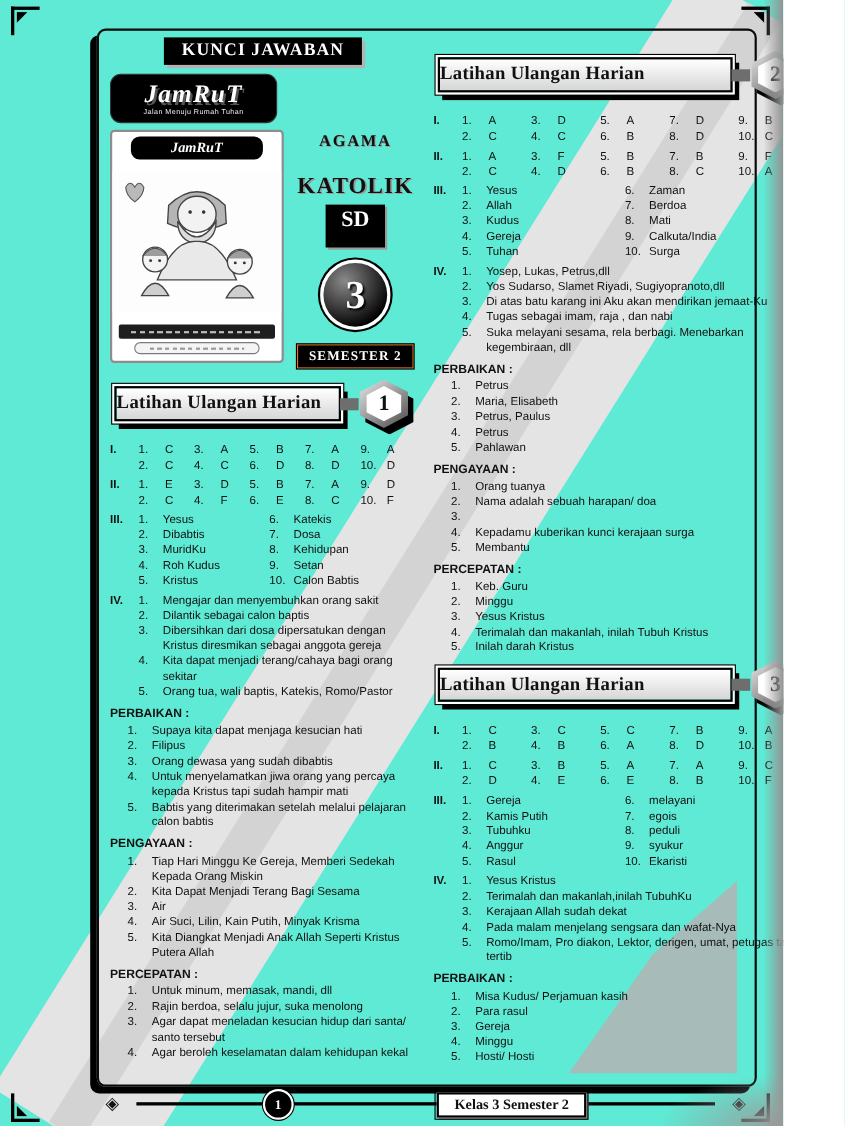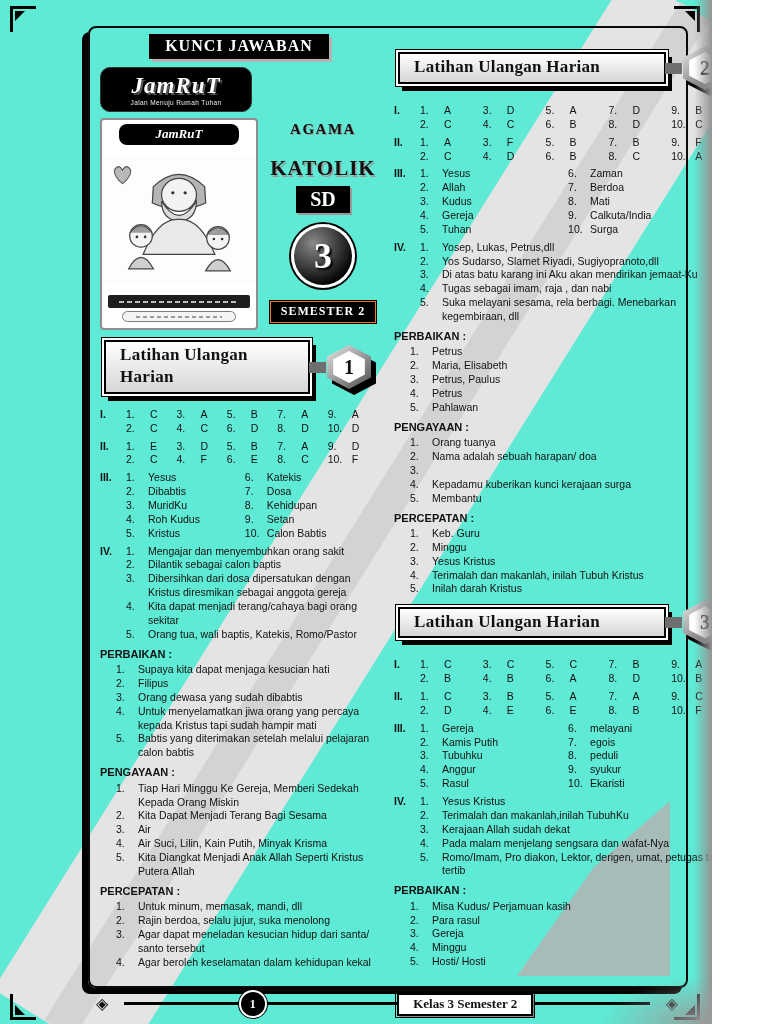--- a/index.html
+++ b/index.html
@@ -47,28 +47,28 @@
   .cover-art { flex:1; position:relative; }
   .cover-art svg { display:block; width:100%; height:100%; }
   .cover-strip { height:13px; margin:0 6px 0; background:#1e1e1e; border-radius:2px; position:relative; }
   .cover-strip::after { content:""; position:absolute; left:8%; right:8%; top:45%; height:2px; background:repeating-linear-gradient(90deg,#bdbdbd 0 5px,transparent 5px 8px); }
   .cover-pill { height:11px; border:1px solid #7a7a7a; border-radius:6px; margin:3px 20px 6px; background:#f4f4f4; position:relative; }
   .cover-pill::after { content:""; position:absolute; left:12%; right:12%; top:40%; height:2px; background:repeating-linear-gradient(90deg,#9a9a9a 0 4px,transparent 4px 7px); }
 
   .cover-title { flex:1; display:flex; flex-direction:column; align-items:center; padding-top:3px; }
   .t-agama { font-family:"Liberation Serif",serif; font-weight:bold; font-size:15px; letter-spacing:1.5px; text-shadow:1px 1px 0 #9a9a9a; }
   .t-katolik { font-family:"Liberation Serif",serif; font-weight:bold; font-size:21px; letter-spacing:1px; text-shadow:1.5px 1.5px 0 #9a9a9a; margin-top:18px; }
-  .t-sd { background:#000; color:#fff; font-family:"Liberation Serif",serif; font-weight:bold; font-size:20px; line-height:24px; padding:1px 14px 2px; margin-top:5px; box-shadow:2px 2px 0 #9a9a9a; }
+  .t-sd { background:#000; color:#fff; font-family:"Liberation Serif",serif; font-weight:bold; font-size:20px; line-height:24px; padding:1px 14px 14px; margin-top:5px; box-shadow:2px 2px 0 #9a9a9a; }
   .t-circle { width:64px; height:64px; border-radius:50%; margin-top:11px; background:radial-gradient(circle at 35% 30%, #8a8a8a, #000 72%); display:flex; align-items:center; justify-content:center; box-shadow:0 0 0 2px #000, inset 0 0 0 3px #fff; }
   .t-circle span { color:#fff; font-family:"Liberation Serif",serif; font-weight:bold; font-size:36px; text-shadow:2px 2px 2px #000; }
   .t-sem { background:#000; color:#fff; font-family:"Liberation Serif",serif; font-weight:bold; font-size:12px; letter-spacing:1px; padding:2px 10px 3px; margin-top:13px; border:1px solid #f97316; outline:1px solid #000; }
 
   
   .banner-row { display:flex; align-items:center; margin:4px 4px 14px 4px; }
-  .banner-bar { flex:1; background:linear-gradient(#ffffff,#d6d6d6); border:2px solid #000; padding:2px 14px 3px; font-family:"Liberation Serif",serif; font-weight:bold; font-size:17px; letter-spacing:.3px; box-shadow:0 0 0 2px #fff, 0 0 0 3px #000, 5px 6px 0 1px #000; }
+  .banner-bar { flex:1; background:linear-gradient(#ffffff,#d6d6d6); border:2px solid #000; padding:2px 0 3px; font-family:"Liberation Serif",serif; font-weight:bold; font-size:17px; letter-spacing:.3px; box-shadow:0 0 0 2px #fff, 0 0 0 3px #000, 5px 6px 0 1px #000; }
   .hex-wrap { position:relative; width:50px; height:44px; margin-left:14px; flex:none; }
   .hex-wrap::after { content:""; position:absolute; left:-15px; top:17px; width:17px; height:11px; background:#6e6e6e; z-index:0; }
   .hex-shadow { position:absolute; left:5px; top:6px; width:100%; height:100%; background:#000; clip-path:polygon(50% 0,94% 26%,94% 74%,50% 100%,6% 74%,6% 26%); z-index:1; }
   .hex { position:absolute; inset:0; background:linear-gradient(140deg,#ececec,#474747); clip-path:polygon(50% 0,94% 26%,94% 74%,50% 100%,6% 74%,6% 26%); z-index:2; }
   .hex-in { position:absolute; left:7px; right:7px; top:6px; bottom:6px; background:#fff; clip-path:polygon(50% 0,94% 26%,94% 74%,50% 100%,6% 74%,6% 26%); display:flex; align-items:center; justify-content:center; font-family:"Liberation Serif",serif; font-weight:bold; font-size:20px; z-index:3; }
 
   
   .section { font-size:10.5px; line-height:1.32; }
   .block { display:flex; margin-bottom:4px; }
   .roman { width:26px; font-weight:bold; flex:none; }

